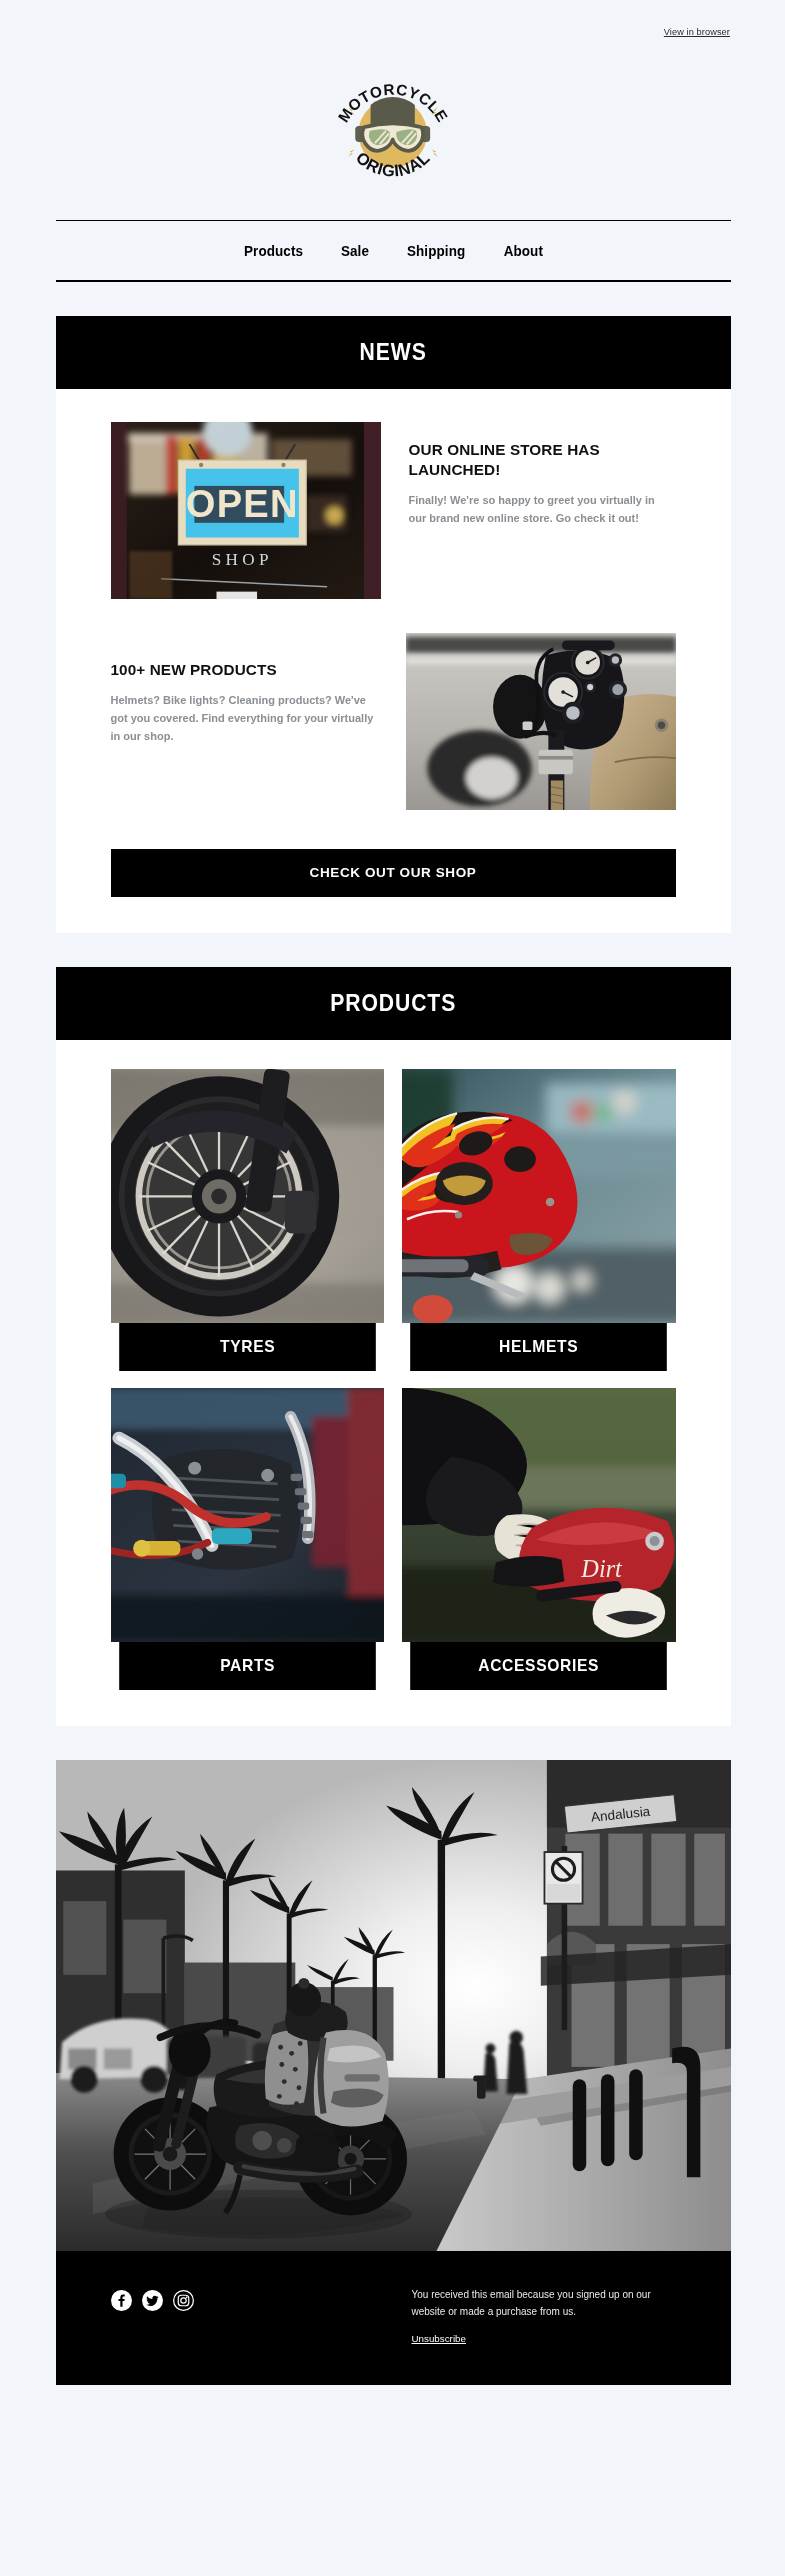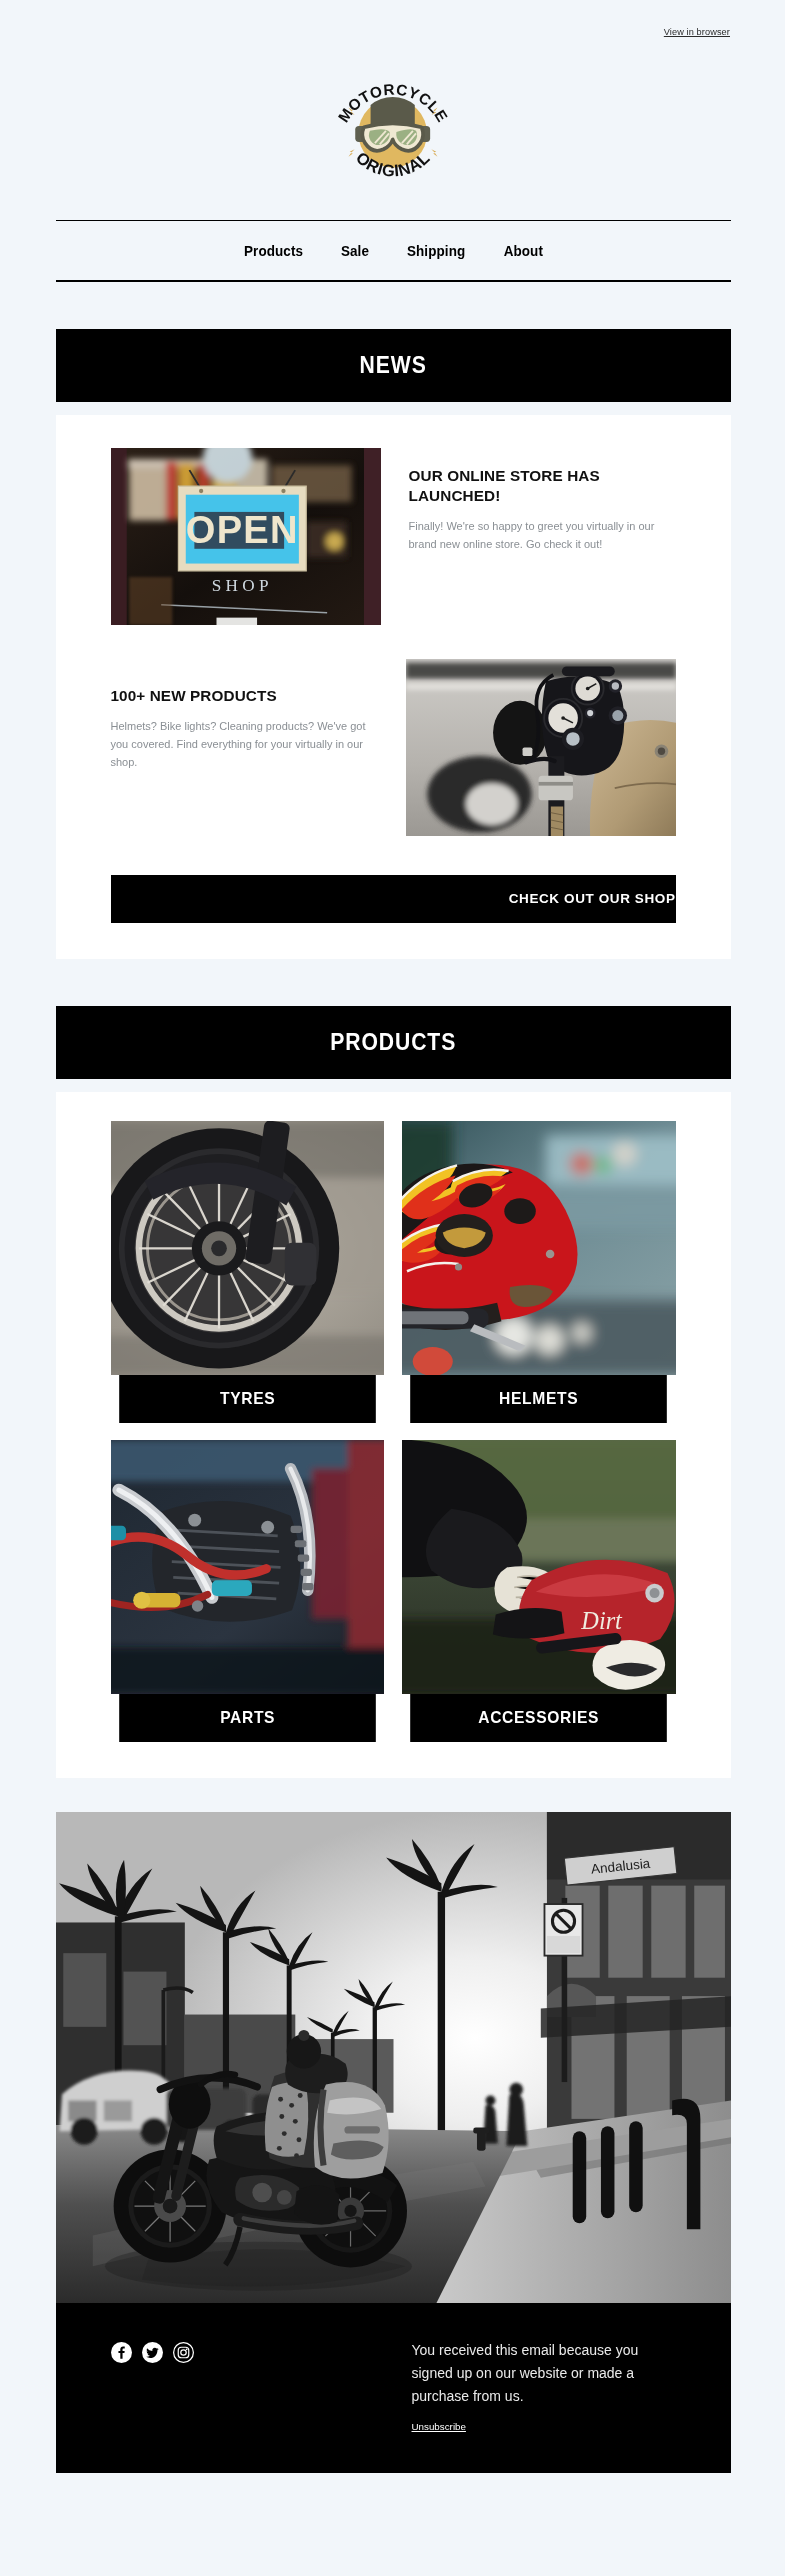--- a/index.html
+++ b/index.html
@@ -69,21 +69,21 @@
   
   .card {
     width: 675px;
     margin: 0 auto;
     background: #ffffff;
   }
   .section-gap { height: 34px; }
 
   .band {
     width: 675px;
-    margin: 13px auto;
+    margin: 0 auto;
     background: #000;
     color: #fff;
     text-align: center;
     padding: 23px 12.3px 23px 12.3px;
   }
   .band h2 {
     font-family: "Liberation Sans Narrow", "Liberation Sans", sans-serif;
     font-size: 23px;
     font-weight: 700;
     letter-spacing: 1px;
@@ -115,31 +115,31 @@
     font-weight: 700;
     color: #111;
     line-height: 1.3;
     letter-spacing: 0.1px;
     margin-bottom: 12.3px;
   }
   .news-text p {
     font-size: 11px;
     line-height: 1.63;
     color: #8a8f94;
-    font-weight: 400;
+    font-weight: 700;
   }
   .news-row.reverse .news-text { padding-top: 27px; }
 
   .cta {
     display: block;
     width: 100%;
     margin-top: 39px;
     background: #000;
     color: #fff;
-    text-align: right;
+    text-align: center;
     padding: 16.6px 0;
     text-decoration: none;
     font-family: "Liberation Sans Narrow", "Liberation Sans", sans-serif;
     font-size: 13.5px;
     font-weight: 700;
     letter-spacing: 0.6px;
     transform: scaleX(1);
     border: none;
     cursor: pointer;
   }
@@ -197,21 +197,21 @@
     gap: 24.6px;
   }
   .socials { display: flex; gap: 10.4px; padding-top: 2.5px; flex: none; }
   .social {
     width: 21px; height: 21px;
     display: flex; align-items: center; justify-content: center;
   }
   .social svg { display: block; }
   .footer-text { margin-left: auto; width: 264px; }
   .footer-text p {
-    font-size: 14px;
+    font-size: 10px;
     line-height: 1.62;
     color: #eaeaea;
   }
   .footer-text a {
     display: inline-block;
     margin-top: 13.5px;
     color: #ffffff;
     font-size: 9.8px;
     text-decoration: underline;
   }

